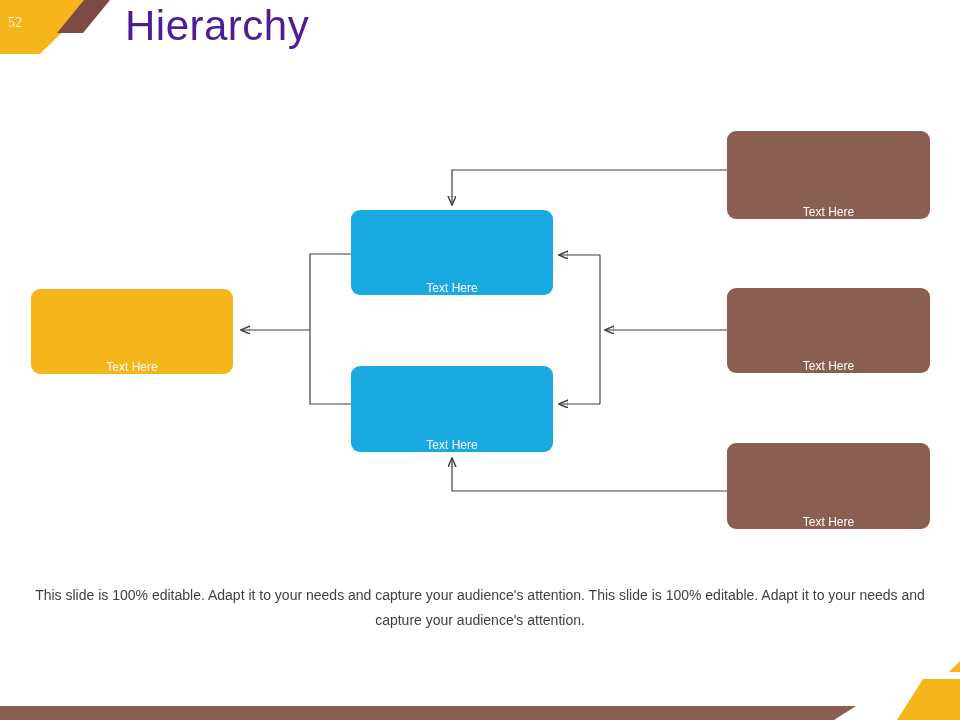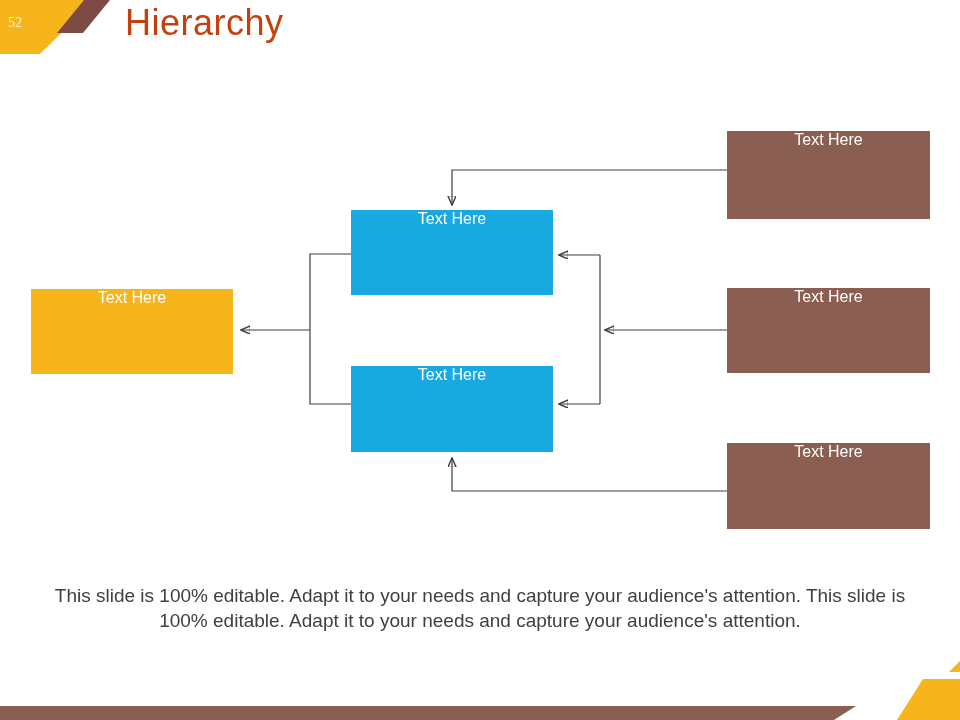--- a/index.html
+++ b/index.html
@@ -9,45 +9,45 @@
     font-family:"Liberation Sans",sans-serif;overflow:hidden;margin:0 auto;
   }
   
   .hdr-svg{position:absolute;left:0;top:0;}
   .slide-number{
     position:absolute;left:0;top:15px;width:30px;text-align:center;
     font-family:"Liberation Serif",serif;font-size:14px;color:#fdf6e0;
   }
   .slide-title{
     position:absolute;left:125px;top:2px;
-    font-size:36px;color:#c2410c;letter-spacing:0.5px;
+    font-size:42px;color:#4c1d95;letter-spacing:0.5px;
   }
   
   .node{
-    position:absolute;display:flex;align-items:flex-start;justify-content:center;
-    color:#ffffff;font-size:16px;
+    position:absolute;display:flex;align-items:flex-end;justify-content:center;
+    color:#ffffff;font-size:12px;border-radius:9px;
   }
   .node.brown{background:#8B5E52;}
   .node.blue{background:#19A9E1;}
   .node.yellow{background:#F5B51B;}
   .n-right-top{left:727px;top:131px;width:203px;height:88px;}
   .n-right-mid{left:727px;top:288px;width:203px;height:85px;}
   .n-right-bot{left:727px;top:443px;width:203px;height:86px;}
   .n-center-top{left:351px;top:210px;width:202px;height:85px;}
   .n-center-bot{left:351px;top:366px;width:202px;height:86px;}
   .n-left{left:31px;top:289px;width:202px;height:85px;}
   
   .connectors{position:absolute;left:0;top:0;pointer-events:none;}
   .connectors path, .connectors polyline{
     fill:none;stroke:#404040;stroke-width:1.2;
   }
   
   .slide-footer{
     position:absolute;left:30px;right:30px;top:583px;text-align:center;
-    font-size:19px;line-height:25px;color:#404040;
+    font-size:14px;line-height:25px;color:#404040;
   }
   .slide-footer .inner{max-width:900px;margin:0 auto;}
   .ftr-svg{position:absolute;left:0;bottom:0;}
 </style>
 </head>
 <body>
 
 <div class="slide">
 
   <svg class="hdr-svg" width="140" height="60" viewBox="0 0 140 60">

